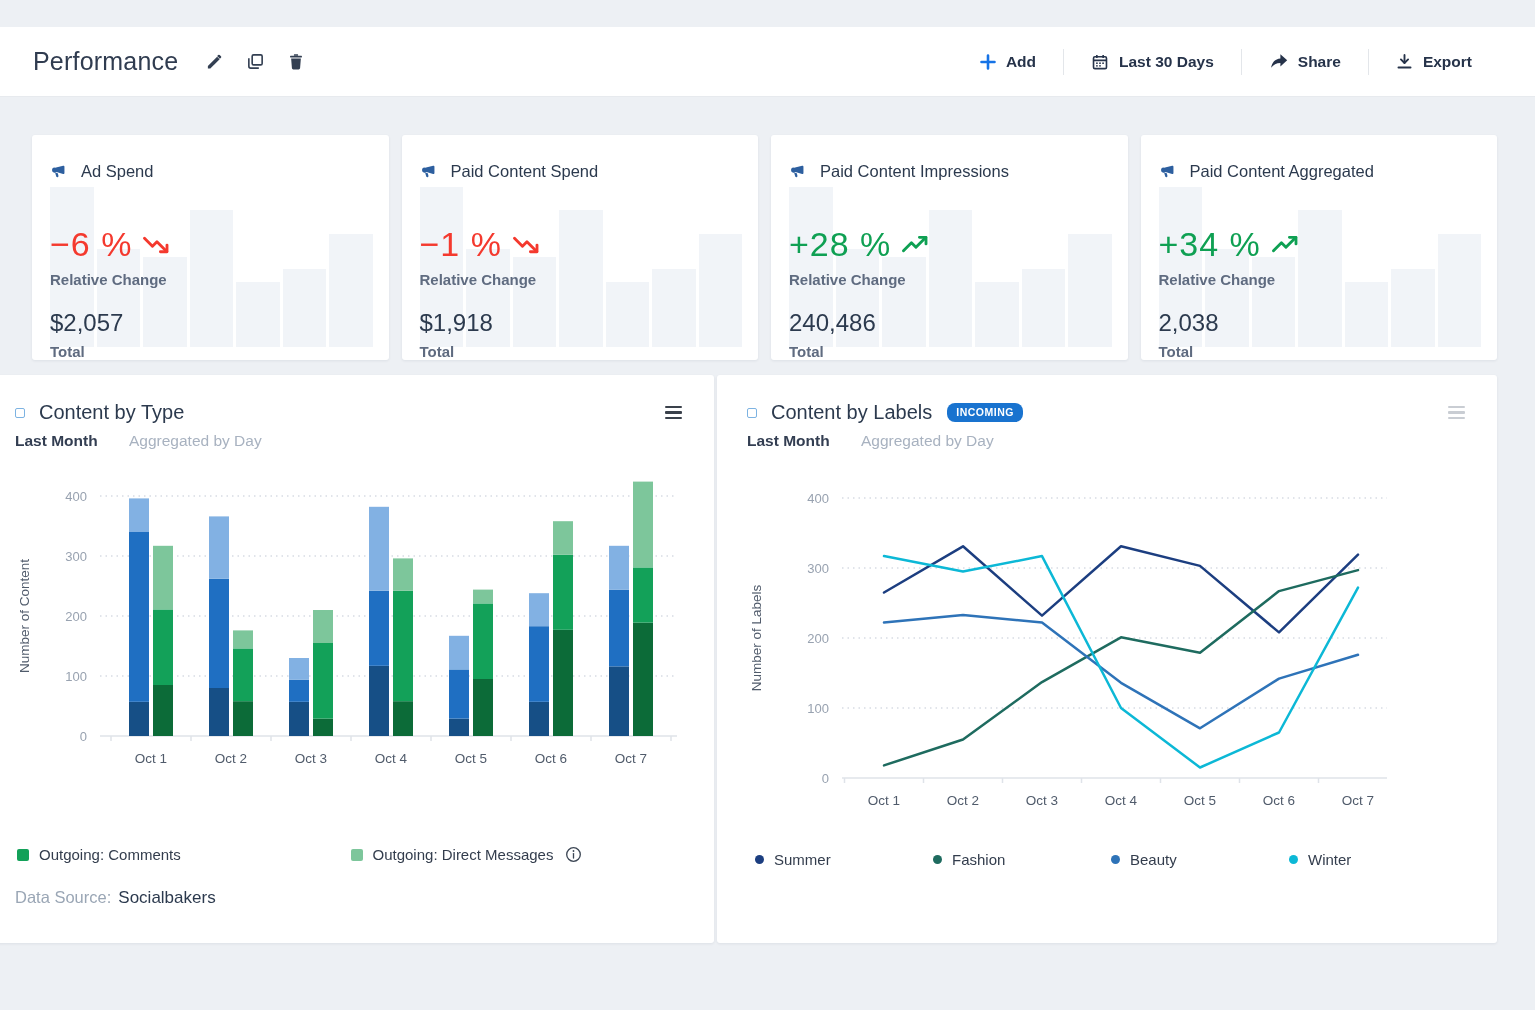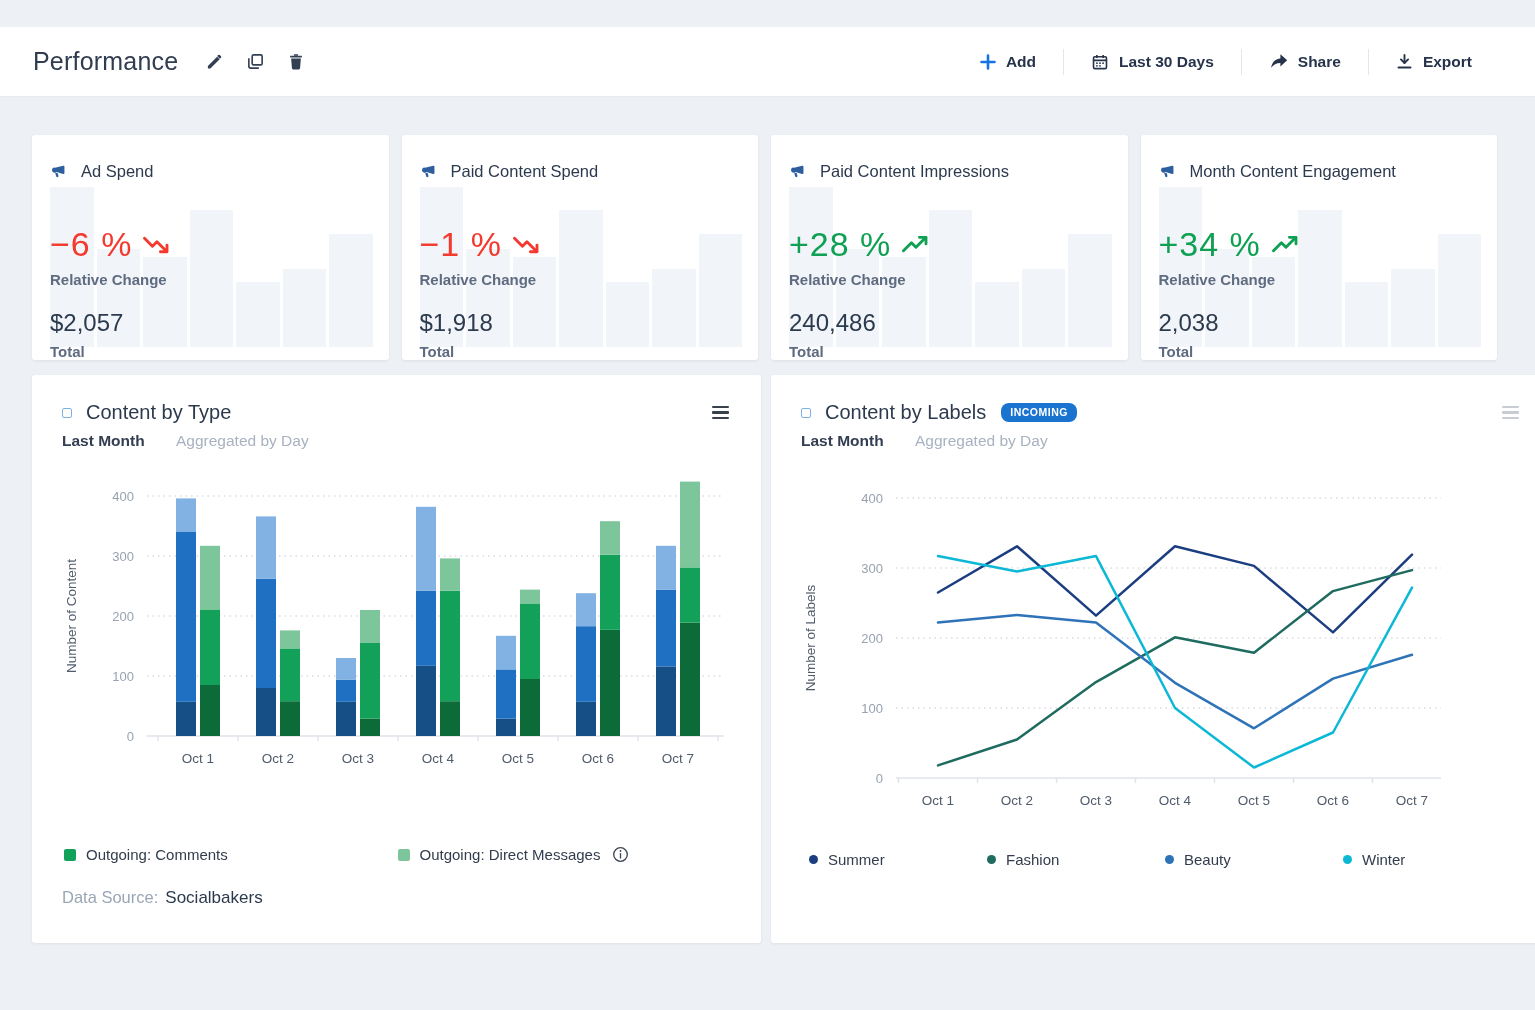--- a/index.html
+++ b/index.html
@@ -40,21 +40,21 @@
   .spark-bar{flex:1;background:#f1f4f8;}
   .kpi-content{position:relative;}
   .kpi-title-row{display:flex;align-items:center;gap:14px;font-size:16.5px;font-weight:500;color:#2c3a4e;}
   .kpi-change{display:flex;align-items:center;gap:11px;margin-top:44px;font-size:34px;font-weight:500;letter-spacing:1px;}
   .kpi-change.down{color:#f4392e;}
   .kpi-change.up{color:#0fa053;}
   .kpi-change-label{margin-top:7px;font-size:15px;font-weight:700;color:#5f6b80;}
   .kpi-value{margin-top:21px;font-size:24px;font-weight:500;color:#2c3a4e;}
   .kpi-value-label{margin-top:6px;font-size:15px;font-weight:700;color:#5f6b80;}
   
-  .charts-row{display:flex;gap:10px;margin:15px 38px 0 32px;}
+  .charts-row{display:flex;gap:3px;margin:15px 38px 0 15px;justify-content:flex-end;}
   .chart-card{
     background:#fff;border-radius:3px;height:568px;
     box-shadow:0 1px 3px rgba(20,30,50,.07);
     padding:26px 30px;position:relative;
   }
   .chart-card.left{width:729px;}
   .chart-card.right{width:848px;}
   .chart-head{display:flex;align-items:center;}
   .cb{width:10px;height:10px;border:1.5px solid #7db3e2;border-radius:2px;margin-right:14px;flex:none;cursor:pointer;}
   .chart-title{font-size:20px;font-weight:500;color:#2c3a4e;}
@@ -279,21 +279,21 @@
           <div class="spark-bar" style="height: 70.5%;"></div>
         </div>
         <div class="kpi-content">
           <div class="kpi-title-row">
             <span class="ic">
               <svg width="17" height="17" viewBox="0 0 20 20" fill="#2d5f9f">
                 <path d="M17 4.4 v7.4 a1.2 1.2 0 0 1-1.6 1.13 L7.7 10.6 a3.1 3.1 0 0 1-5.3-2.1 3.1 3.1 0 0 1 3.5-3.05 L15.4 3.26 A1.2 1.2 0 0 1 17 4.4 Z"></path>
                 <path d="M6 11.2 l3.2.95 .75 3.2 a1.35 1.35 0 0 1-2.6.62 Z"></path>
               </svg>
             </span>
-            <span>Month Content Engagement</span>
+            <span>Paid Content Aggregated</span>
           </div>
           <div class="kpi-change up">
             <span>+34 %</span>
             <span class="ic">
               <svg width="27" height="21" viewBox="0 0 18 13" fill="none" stroke="#0fa053" stroke-width="1.9" stroke-linecap="round" stroke-linejoin="round">
                 <path d="M1 10.7 L6.3 5.4 L9.3 8.4 L15.8 1.9"></path>
                 <path d="M11.6 1.7 H16 V6.1"></path>
               </svg>
             </span>
           </div>

